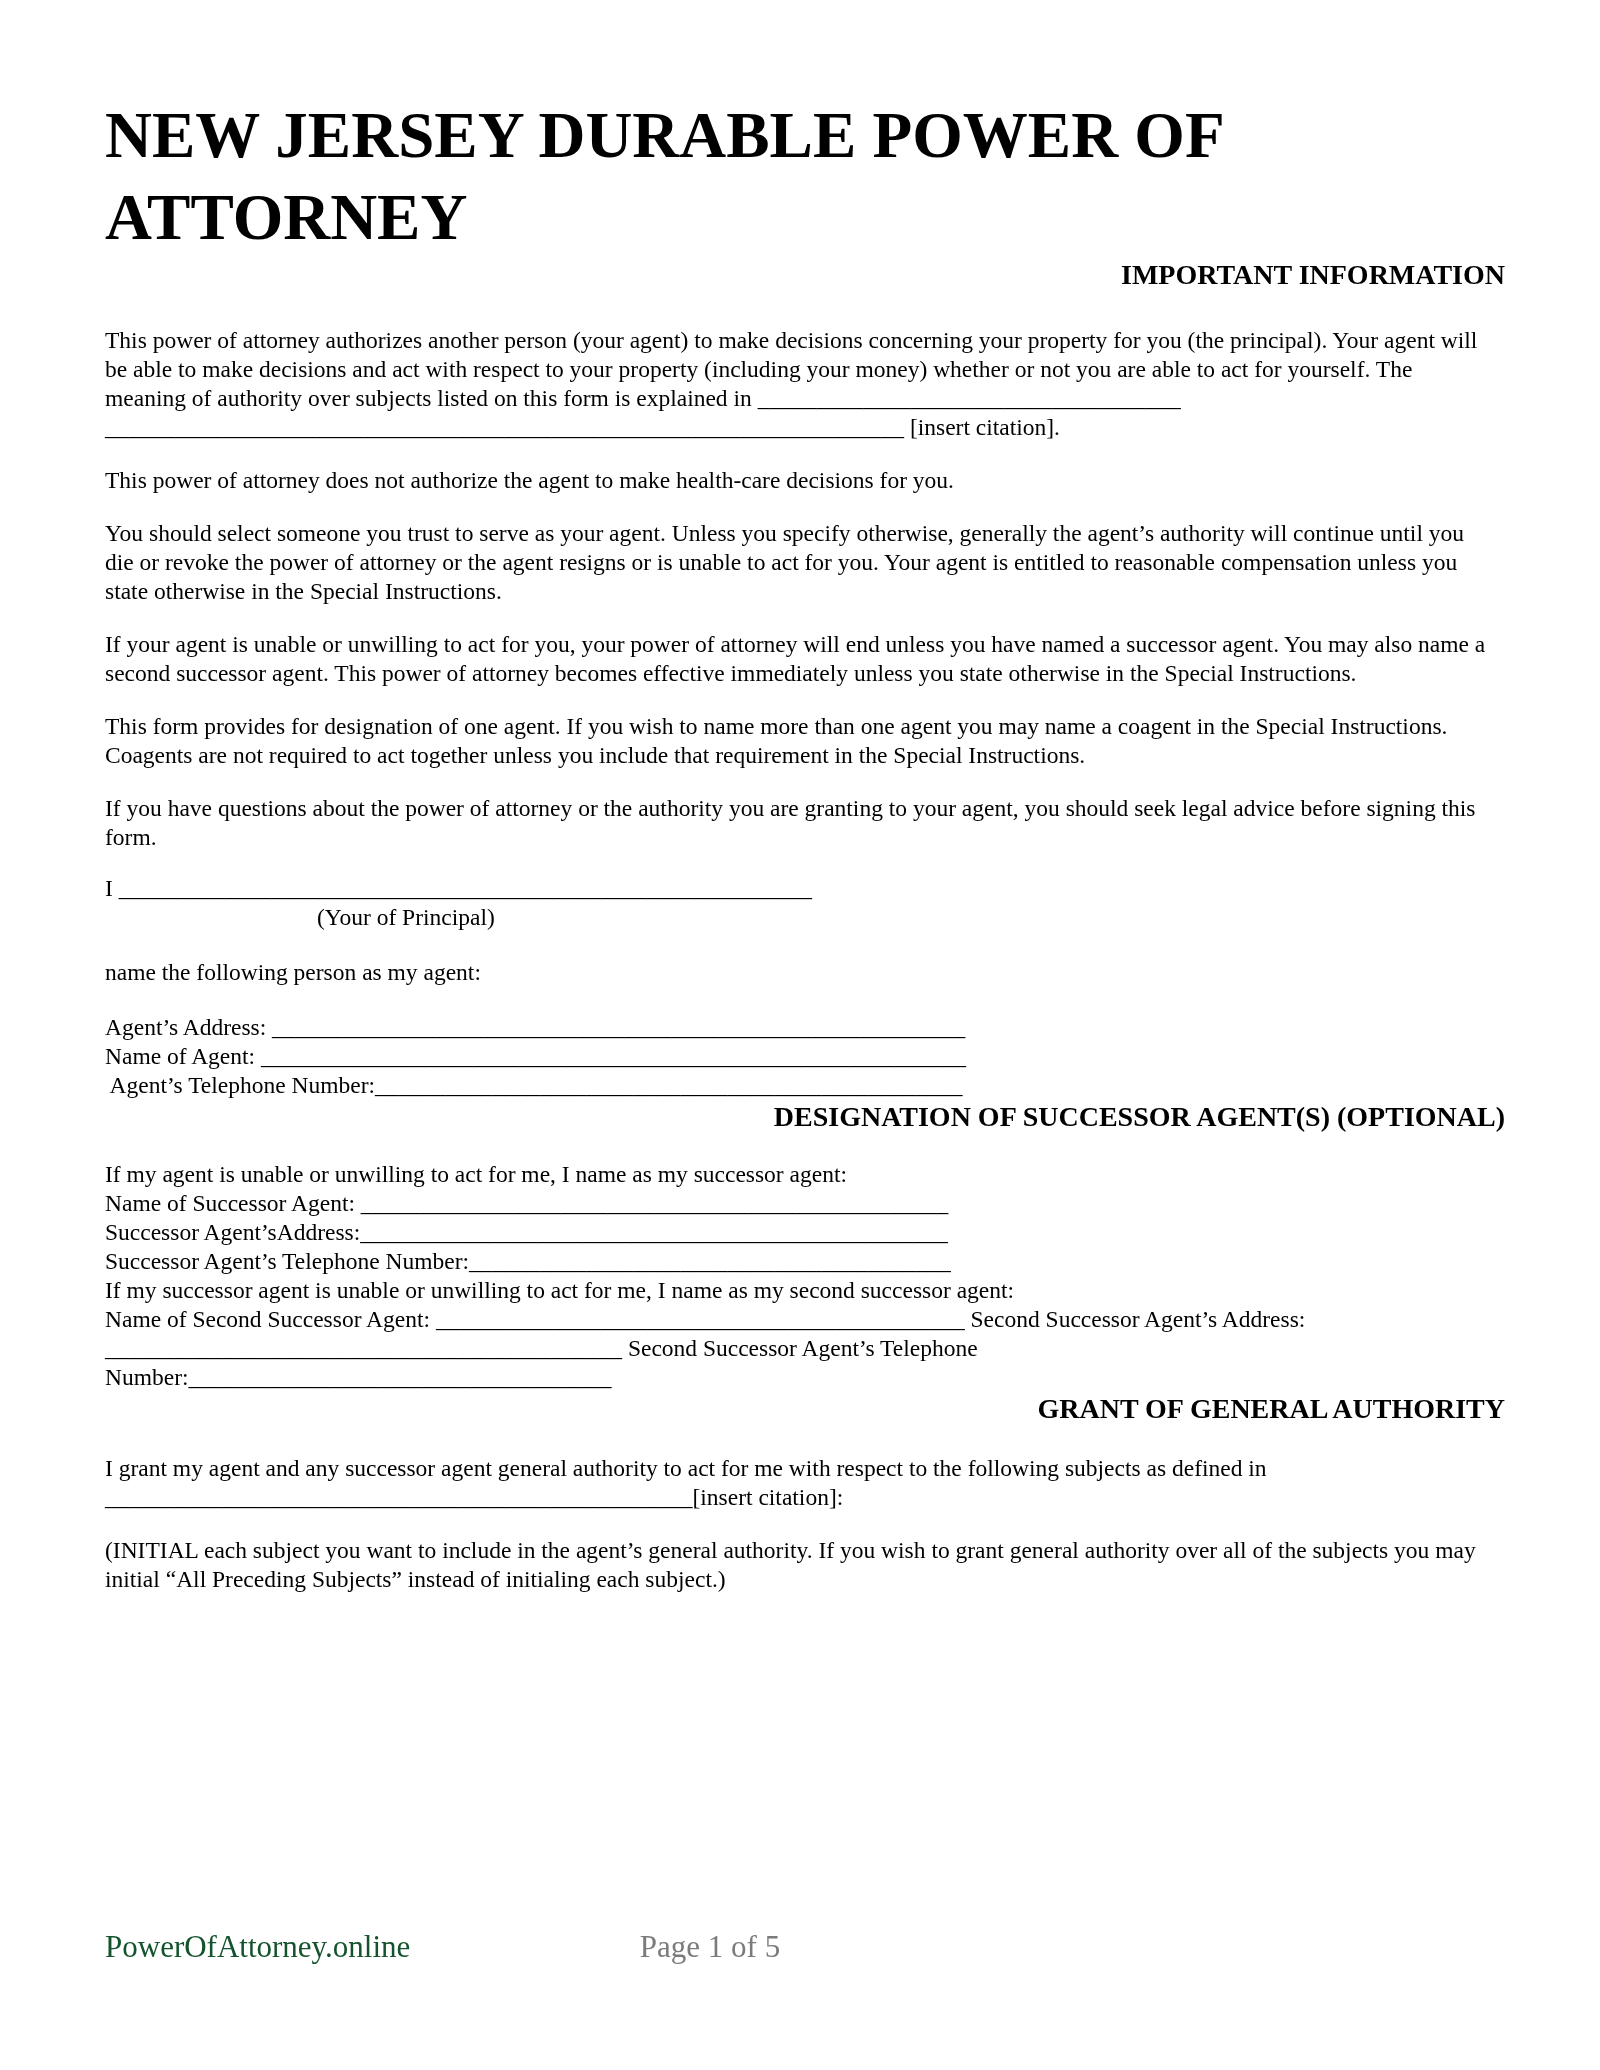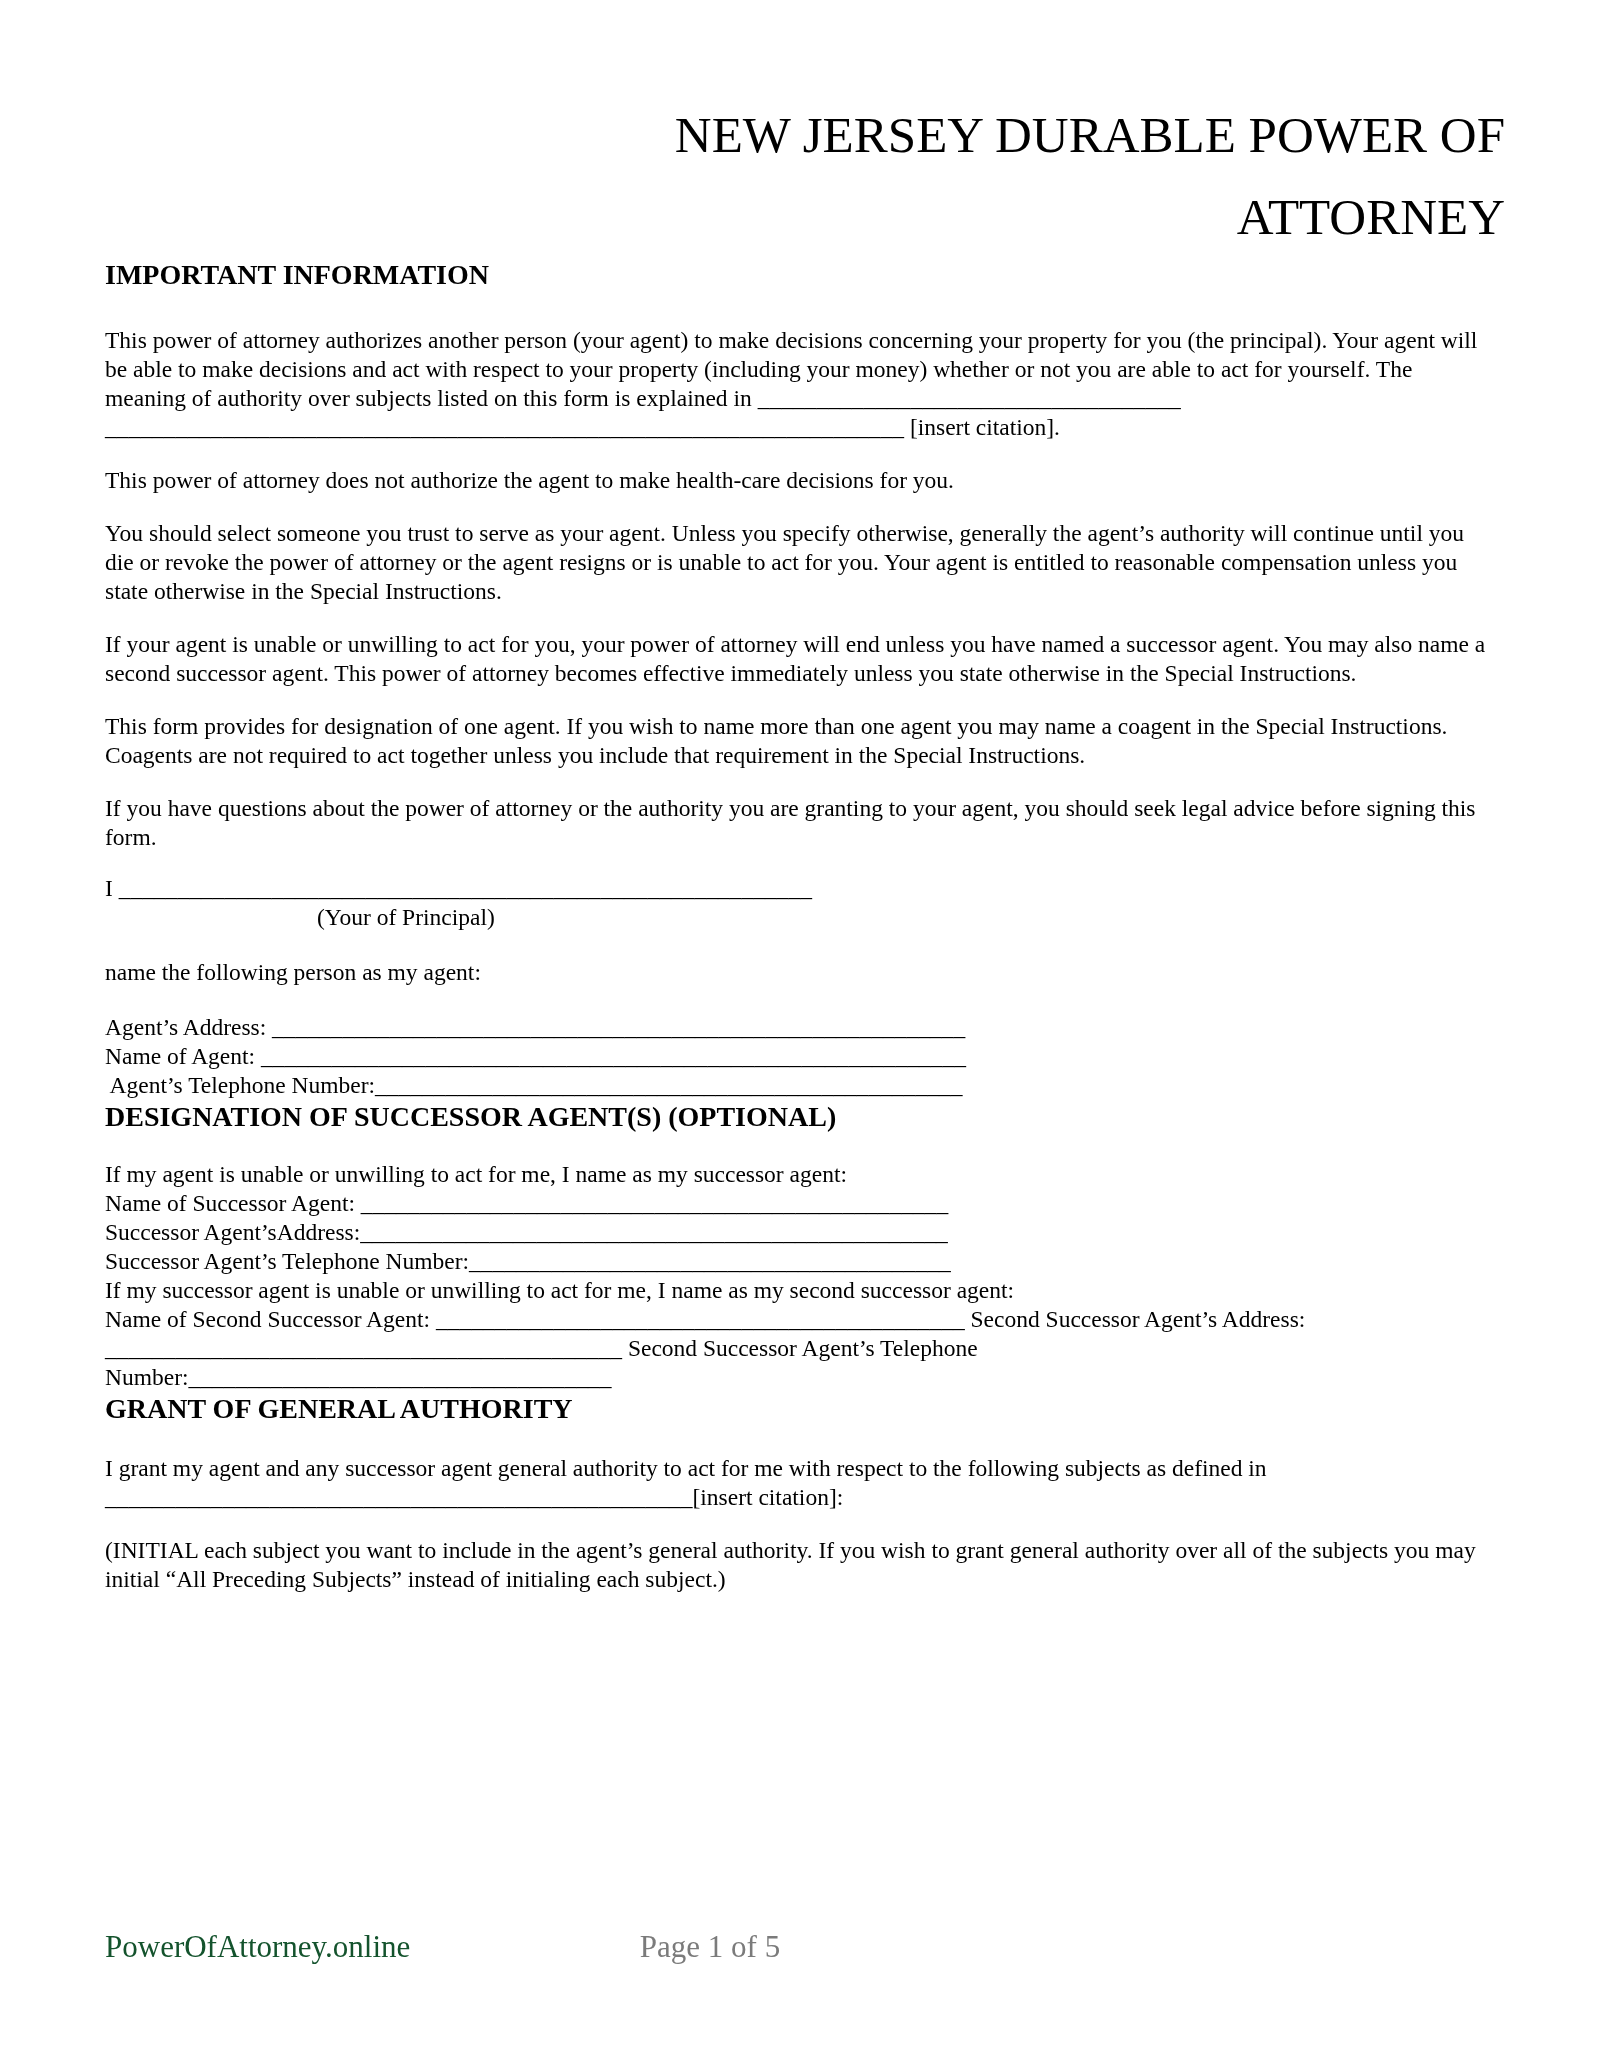--- a/index.html
+++ b/index.html
@@ -14,33 +14,34 @@
     overflow: hidden;
   }
   .content {
     position: absolute;
     left: 105px;
     top: 0;
     width: 1400px;
   }
   h1.doc-title {
     margin: 94px 0 0 0;
-    font-size: 51px;
+    font-size: 65px;
     line-height: 82px;
-    font-weight: normal;
-    text-align: right;
+    font-weight: bold;
+    text-align: left;
     white-space: pre;
   }
   h1.doc-title span { display: block; }
   h2.section-heading {
     margin: 0;
     font-size: 28px;
     line-height: 34px;
     font-weight: bold;
     white-space: pre;
+    text-align: right;
   }
   .body-text {
     margin: 0;
     font-size: 23.5px;
     line-height: 29px;
     white-space: pre;
   }
   
   .h-important   { margin-top: 70px; }
   .p-first       { margin-top: 34px; }

